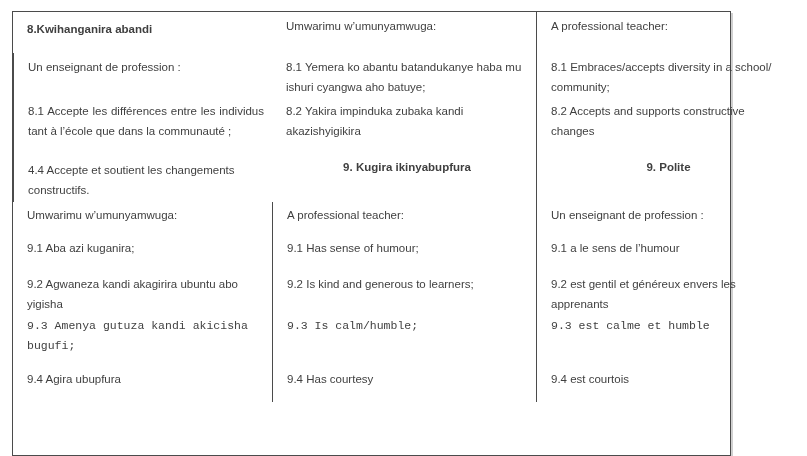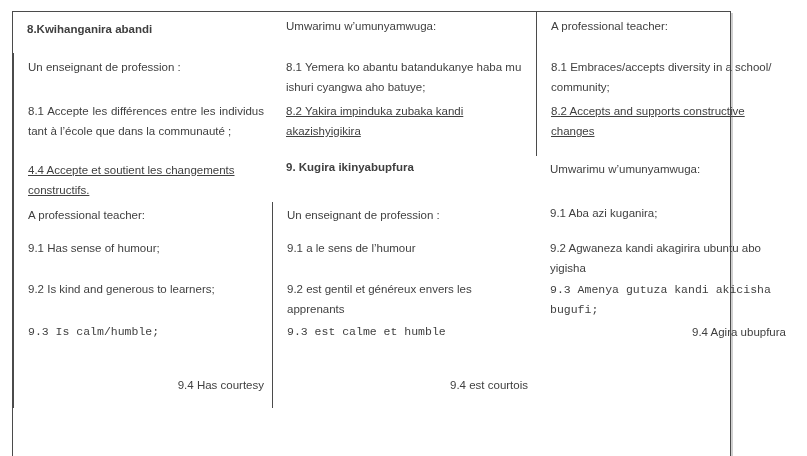--- a/index.html
+++ b/index.html
@@ -49,27 +49,27 @@
   }
   .cell.c2, .cell.c3 {
     border-left: 1px solid #4b4b4b;
   }
   .cell.heading {
     font-weight: bold;
   }
   .r1 { padding-top: 7px; }
   .r2 { padding-top: 4px; }
   .r3 { padding-top: 4px; }
-  .r4 { padding-top: 4px; text-decoration: underline; }
-  .r5 { padding-top: 1px; }
+  .r4 { padding-top: 4px; }
+  .r5 { padding-top: 1px; text-align: center; }
   .r6 { padding-top: 3px; }
   .r7 { padding-top: 1px; }
   .r8 { padding-top: 1px; }
   .r9 { padding-top: 2px; font-family: Liberation Mono, monospace; }
-  .r10 { padding-top: 2px; text-align: right; }
+  .r10 { padding-top: 2px; }
   .justify { text-align: justify; }
 </style>
 </head>
 <body>
 
 <div class="page">
   <div class="ttable">
 
     <div class="cell c1 r1 heading">8.Kwihanganira abandi</div>
 
@@ -79,20 +79,21 @@
 
     <div class="cell c1 r3">8.1 Yemera ko abantu batandukanye haba mu ishuri cyangwa aho batuye;</div>
     <div class="cell c2 r3">8.1 Embraces/accepts diversity in a school/ community;</div>
     <div class="cell c3 r3 justify">8.1 Accepte les différences entre les individus tant à l’école que  dans la communauté ;</div>
 
     <div class="cell c1 r4">8.2 Yakira impinduka zubaka kandi akazishyigikira</div>
     <div class="cell c2 r4">8.2 Accepts and supports constructive changes</div>
     <div class="cell c3 r4">4.4 Accepte et soutient les changements constructifs.</div>
 
     <div class="cell c1 r5 heading">9. Kugira ikinyabupfura</div>
+    <div class="cell c2 r5 heading">9. Polite</div>
 
     <div class="cell c1 r6">Umwarimu w’umunyamwuga:</div>
     <div class="cell c2 r6">A professional teacher:</div>
     <div class="cell c3 r6">Un enseignant de profession :</div>
 
     <div class="cell c1 r7">9.1 Aba azi kuganira;</div>
     <div class="cell c2 r7">9.1 Has sense of humour;</div>
     <div class="cell c3 r7">9.1 a le sens de l’humour</div>
 
     <div class="cell c1 r8">9.2 Agwaneza kandi akagirira ubuntu abo yigisha</div>

